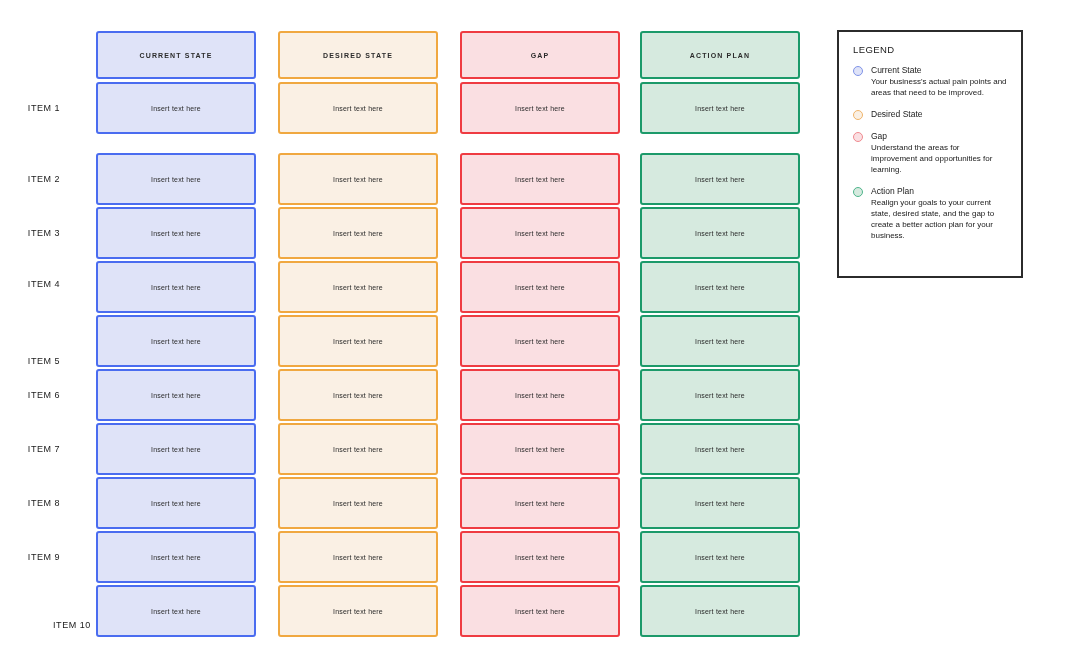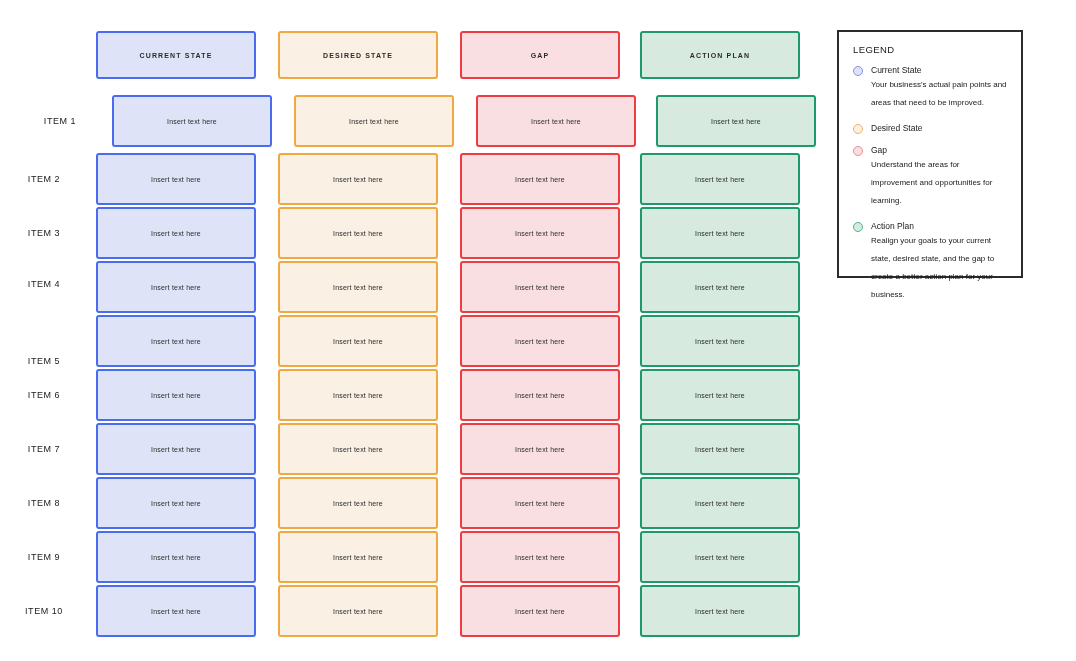--- a/index.html
+++ b/index.html
@@ -112,35 +112,35 @@
     border-style: solid;
     box-sizing: border-box;
   }
   .legend-name {
     font-size: 8.5px;
     line-height: 11px;
     color: #1a1a1a;
   }
   .legend-desc {
     font-size: 8px;
-    line-height: 18px;
+    line-height: 11px;
     color: #1a1a1a;
   }
 </style>
 </head>
 <body>
 
 <div id="matrix">
   <div class="header-row">
       <div class="cell header-cell col-0" style="top: 0px; background: rgb(223, 227, 248); border-color: rgb(74, 108, 240);">CURRENT STATE</div>
       <div class="cell header-cell col-1" style="top: 0px; background: rgb(250, 240, 228); border-color: rgb(240, 168, 64);">DESIRED STATE</div>
       <div class="cell header-cell col-2" style="top: 0px; background: rgb(250, 223, 226); border-color: rgb(239, 59, 66);">GAP</div>
       <div class="cell header-cell col-3" style="top: 0px; background: rgb(214, 234, 223); border-color: rgb(28, 154, 106);">ACTION PLAN</div>
     </div>
-<div class="body-row" style="top: 95px; height: 52px; margin-left: 16px;">
+<div class="body-row" style="top: 82px; height: 52px;">
       <div class="row-label" style="top: 21px;">ITEM 1</div>
       <div class="cell body-cell col-0" style="top: 0px; background: rgb(223, 227, 248); border-color: rgb(74, 108, 240);">Insert text here</div>
       <div class="cell body-cell col-1" style="top: 0px; background: rgb(250, 240, 228); border-color: rgb(240, 168, 64);">Insert text here</div>
       <div class="cell body-cell col-2" style="top: 0px; background: rgb(250, 223, 226); border-color: rgb(239, 59, 66);">Insert text here</div>
       <div class="cell body-cell col-3" style="top: 0px; background: rgb(214, 234, 223); border-color: rgb(28, 154, 106);">Insert text here</div>
     </div>
     <div class="body-row" style="top: 153px; height: 52px;">
       <div class="row-label" style="top: 21px;">ITEM 2</div>
       <div class="cell body-cell col-0" style="top: 0px; background: rgb(223, 227, 248); border-color: rgb(74, 108, 240);">Insert text here</div>
       <div class="cell body-cell col-1" style="top: 0px; background: rgb(250, 240, 228); border-color: rgb(240, 168, 64);">Insert text here</div>
@@ -190,21 +190,21 @@
       <div class="cell body-cell col-3" style="top: 0px; background: rgb(214, 234, 223); border-color: rgb(28, 154, 106);">Insert text here</div>
     </div>
     <div class="body-row" style="top: 531px; height: 52px;">
       <div class="row-label" style="top: 21px;">ITEM 9</div>
       <div class="cell body-cell col-0" style="top: 0px; background: rgb(223, 227, 248); border-color: rgb(74, 108, 240);">Insert text here</div>
       <div class="cell body-cell col-1" style="top: 0px; background: rgb(250, 240, 228); border-color: rgb(240, 168, 64);">Insert text here</div>
       <div class="cell body-cell col-2" style="top: 0px; background: rgb(250, 223, 226); border-color: rgb(239, 59, 66);">Insert text here</div>
       <div class="cell body-cell col-3" style="top: 0px; background: rgb(214, 234, 223); border-color: rgb(28, 154, 106);">Insert text here</div>
     </div>
     <div class="body-row" style="top: 585px; height: 52px;">
-      <div class="row-label" style="top: 21px;">ITEM 10</div>
+      <div class="row-label" style="top: 35px; padding-left: 28px;">ITEM 10</div>
       <div class="cell body-cell col-0" style="top: 0px; background: rgb(223, 227, 248); border-color: rgb(74, 108, 240);">Insert text here</div>
       <div class="cell body-cell col-1" style="top: 0px; background: rgb(250, 240, 228); border-color: rgb(240, 168, 64);">Insert text here</div>
       <div class="cell body-cell col-2" style="top: 0px; background: rgb(250, 223, 226); border-color: rgb(239, 59, 66);">Insert text here</div>
       <div class="cell body-cell col-3" style="top: 0px; background: rgb(214, 234, 223); border-color: rgb(28, 154, 106);">Insert text here</div>
     </div>
   </div>
 
 <div id="legend" style="border-color: rgb(43, 43, 43);">
   <div id="legend-title">LEGEND</div>
   <div id="legend-entries">

